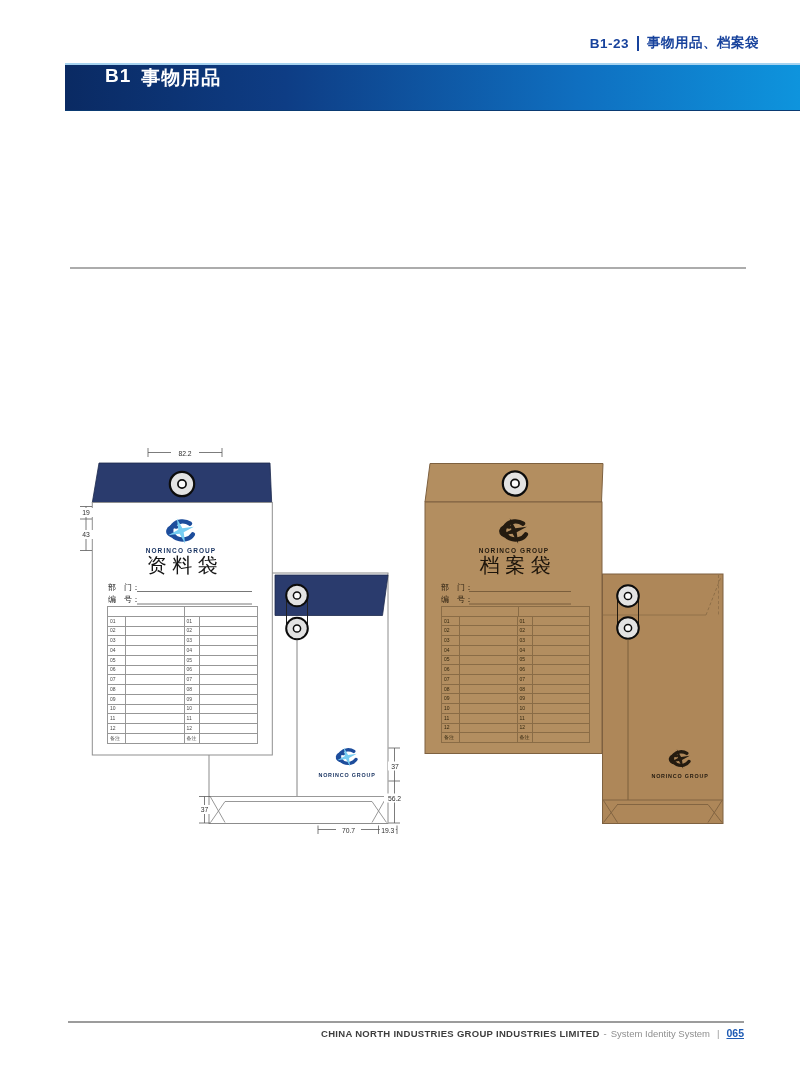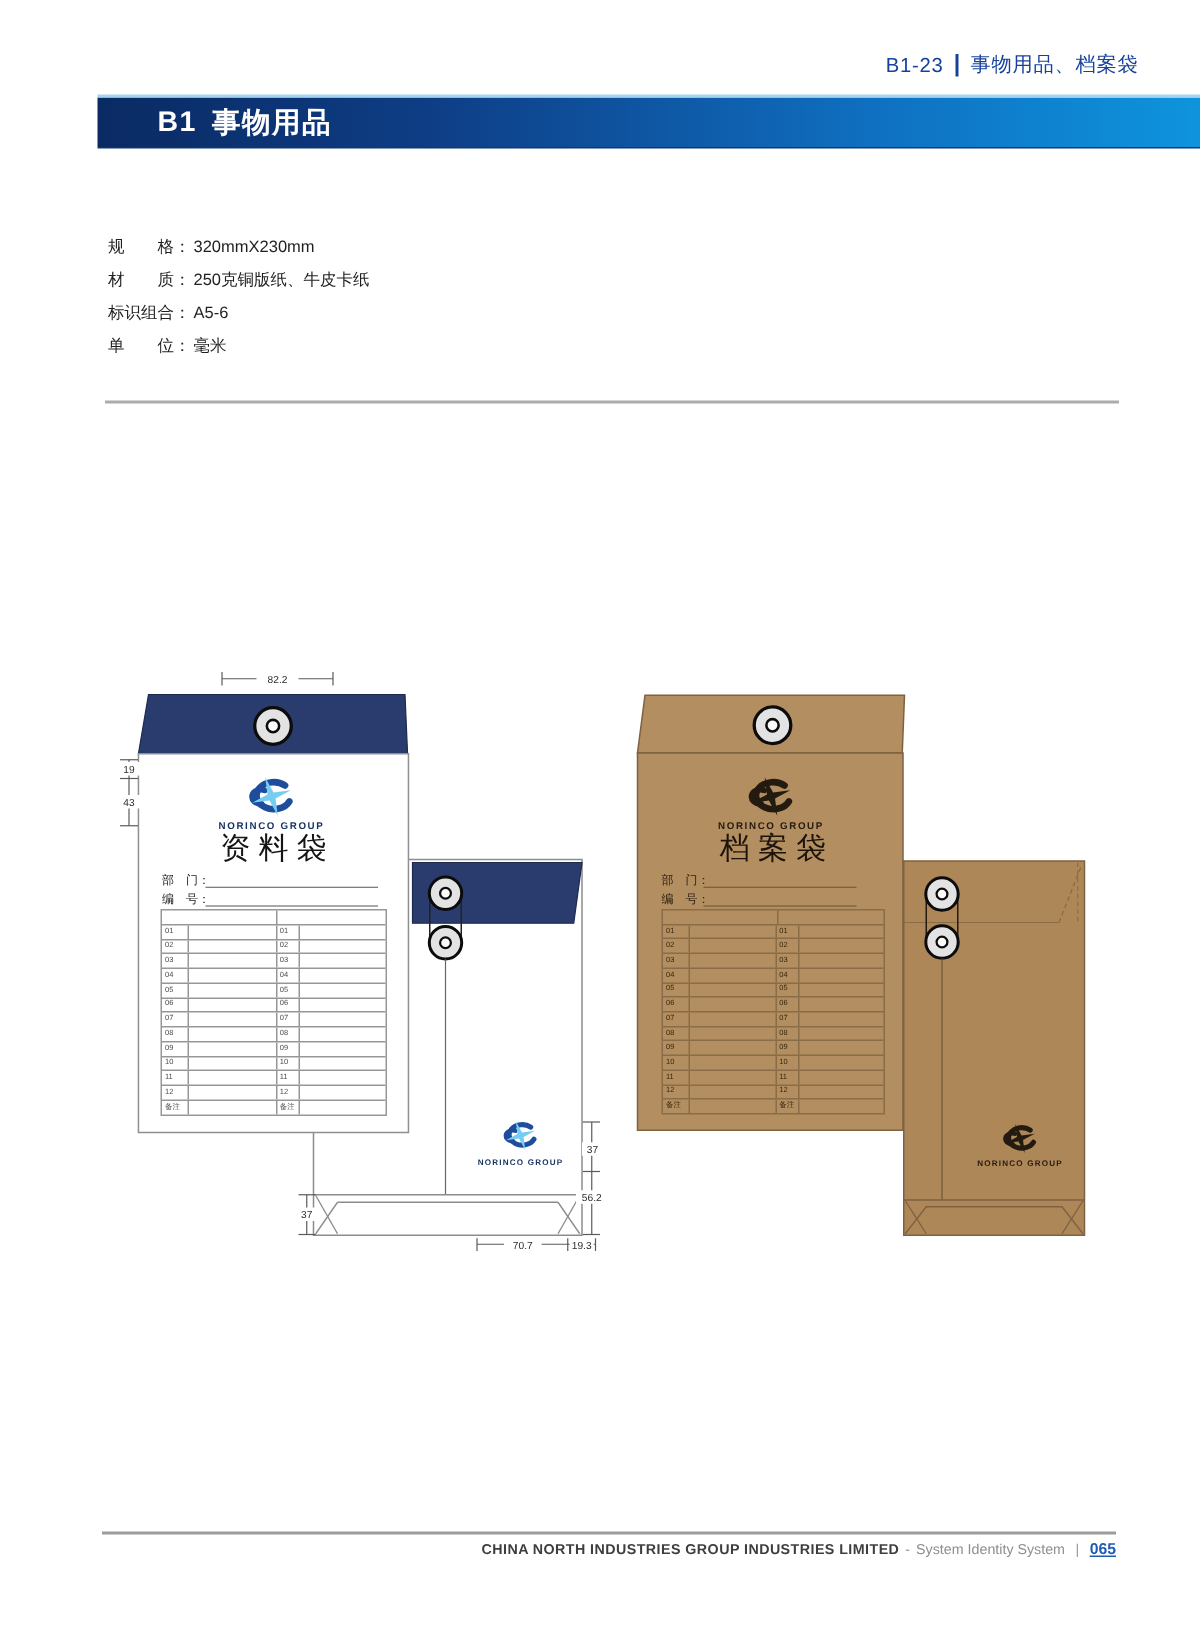--- a/index.html
+++ b/index.html
@@ -1,28 +1,28 @@
 <!DOCTYPE html>
 <html><head>
 <meta charset="utf-8">
 <style>
   html,body{margin:0;padding:0;background:#fff;}
   body{font-family:"Liberation Sans","DejaVu Sans",sans-serif;}
   .page{position:relative;width:800px;height:1085px;background:#ffffff;overflow:hidden;}
 
   
   .page-ref{position:absolute;top:34px;right:41px;display:flex;align-items:center;
-            color:#17429c;font-weight:normal;font-size:13.5px;letter-spacing:.5px;}
+            color:#17429c;font-weight:bold;font-size:13.5px;letter-spacing:.5px;}
   .ref-bar{width:2px;height:15px;background:#17429c;margin:0 8px;}
 
   
-  .title-bar{position:absolute;left:65px;right:0;top:63px;height:36px;
+  .title-bar{position:absolute;left:65px;right:0;top:63px;height:48px;
              background:linear-gradient(90deg,#0a2a63 0%,#0e3d85 30%,#0f6fc0 70%,#0e94dd 100%);
              border-top:2px solid #a6d3f0;border-bottom:1px solid #0a3a72;
-             display:flex;align-items:center;padding-left:40px;box-sizing:border-box;
+             display:flex;padding-left:40px;box-sizing:border-box;
              color:#ffffff;font-size:19px;font-weight:bold;letter-spacing:1px;}
   .title-bar .sec-title{margin-left:10px;font-family:Liberation Mono, monospace;}
 
   
   .specs{position:absolute;left:72px;top:154px;font-size:11px;color:#1f1f1f;}
   .specs .srow{line-height:22px;white-space:nowrap;}
   .spec-value{margin-left:2px;}
 
   .rule{position:absolute;left:70px;top:267px;width:676px;height:2px;background:#acacac;}
 
@@ -65,34 +65,20 @@
     <span>B1-23</span>
     <span class="ref-bar"></span>
     <span>事物用品、档案袋</span>
   </div>
 
   <div class="title-bar">
     <span>B1</span>
     <span class="sec-title">事物用品</span>
   </div>
 
-  <div class="specs">
-    <div class="srow">
-      <span class="spec-label">规　　格：</span><span class="spec-value">320mmX230mm</span>
-    </div>
-    <div class="srow">
-      <span class="spec-label">材　　质：</span><span class="spec-value">250克铜版纸、牛皮卡纸</span>
-    </div>
-    <div class="srow">
-      <span class="spec-label">标识组合：</span><span class="spec-value">A5-6</span>
-    </div>
-    <div class="srow">
-      <span class="spec-label">单　　位：</span><span class="spec-value">毫米</span>
-    </div>
-  </div>
 
   <div class="rule"></div>
 
   <svg class="figure" viewBox="0 430 800 432">
     <defs>
       <g id="grommet-lg">
         <circle r="12.2" fill="#e3e3e3" stroke="#0c0c0c" stroke-width="2.2"></circle>
         <circle r="4.1" fill="#fbfbfb" stroke="#0c0c0c" stroke-width="1.7"></circle>
       </g>
       <g id="grommet-sm">

